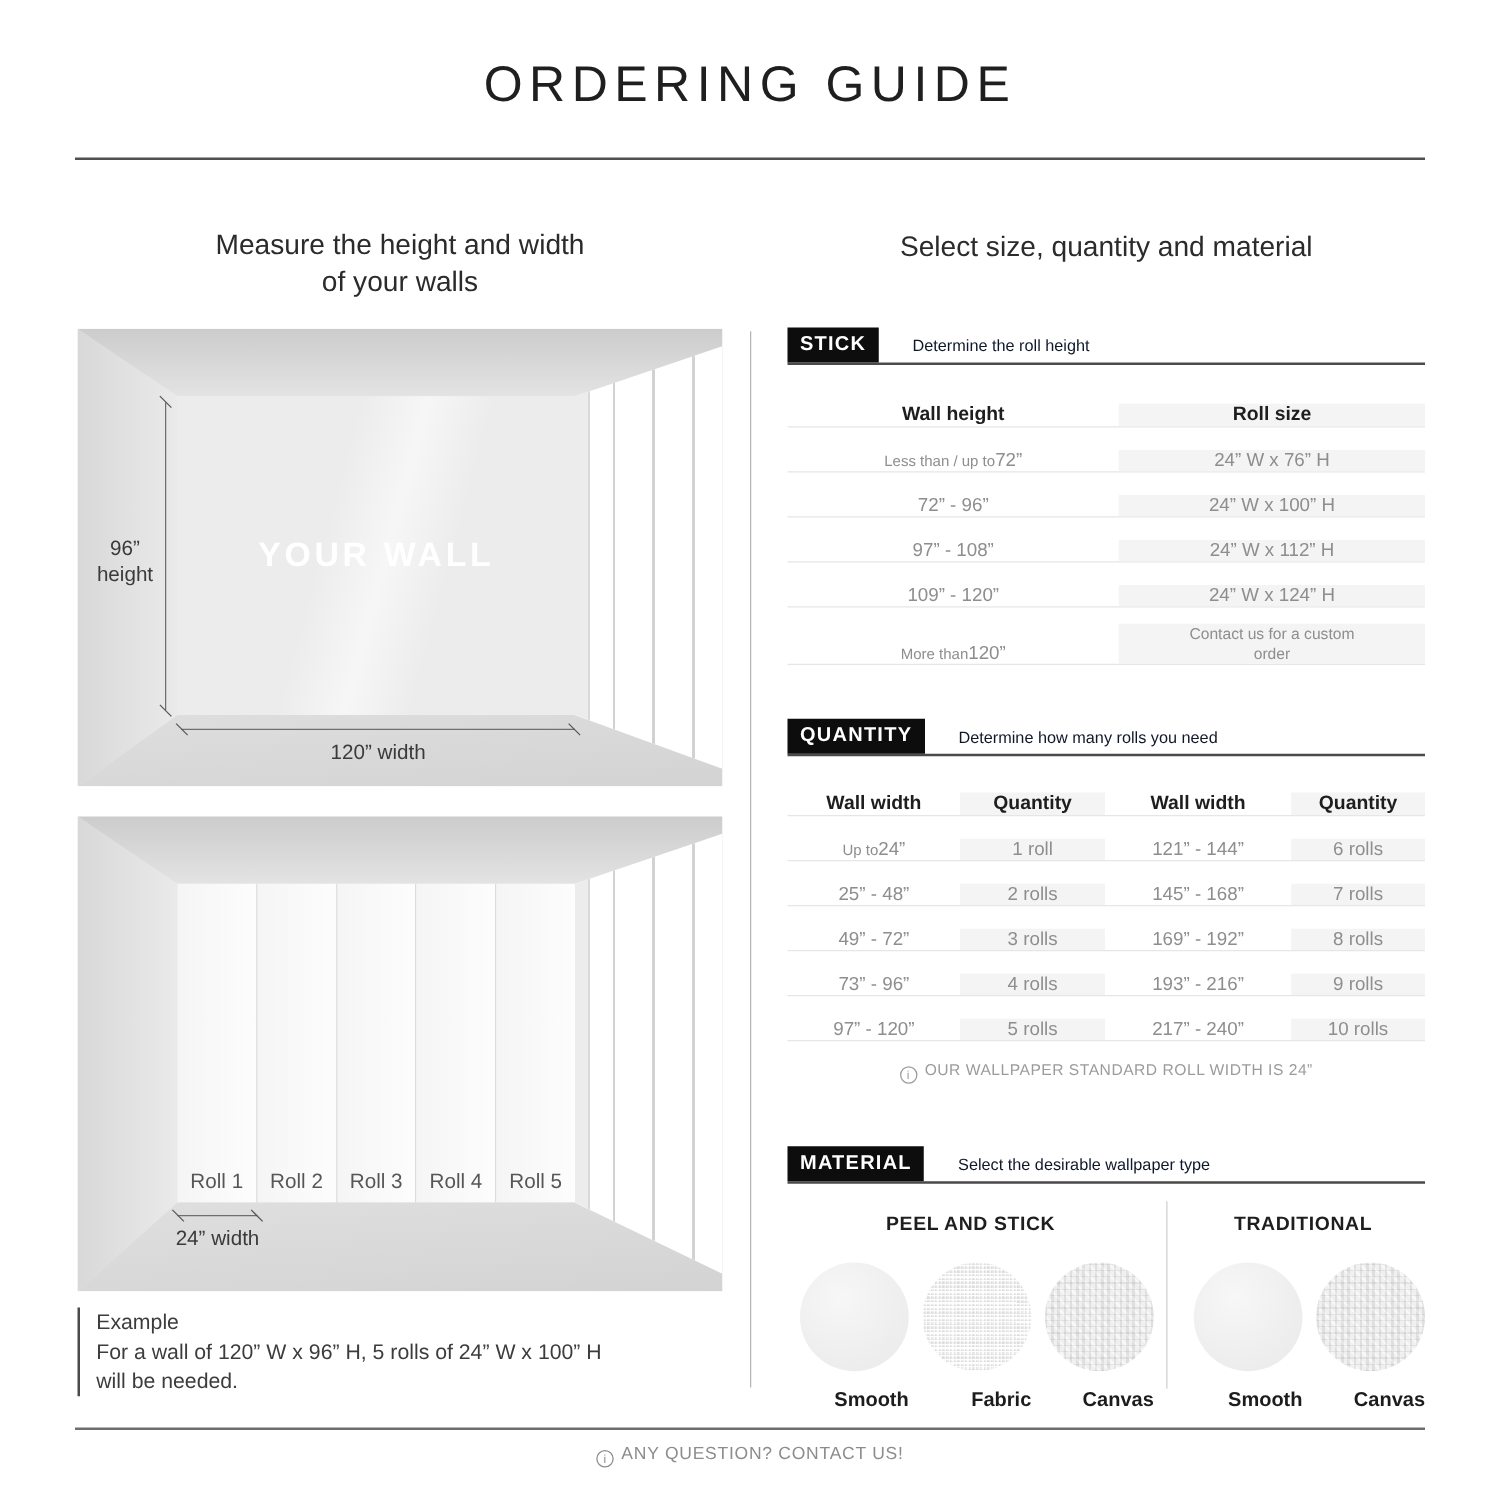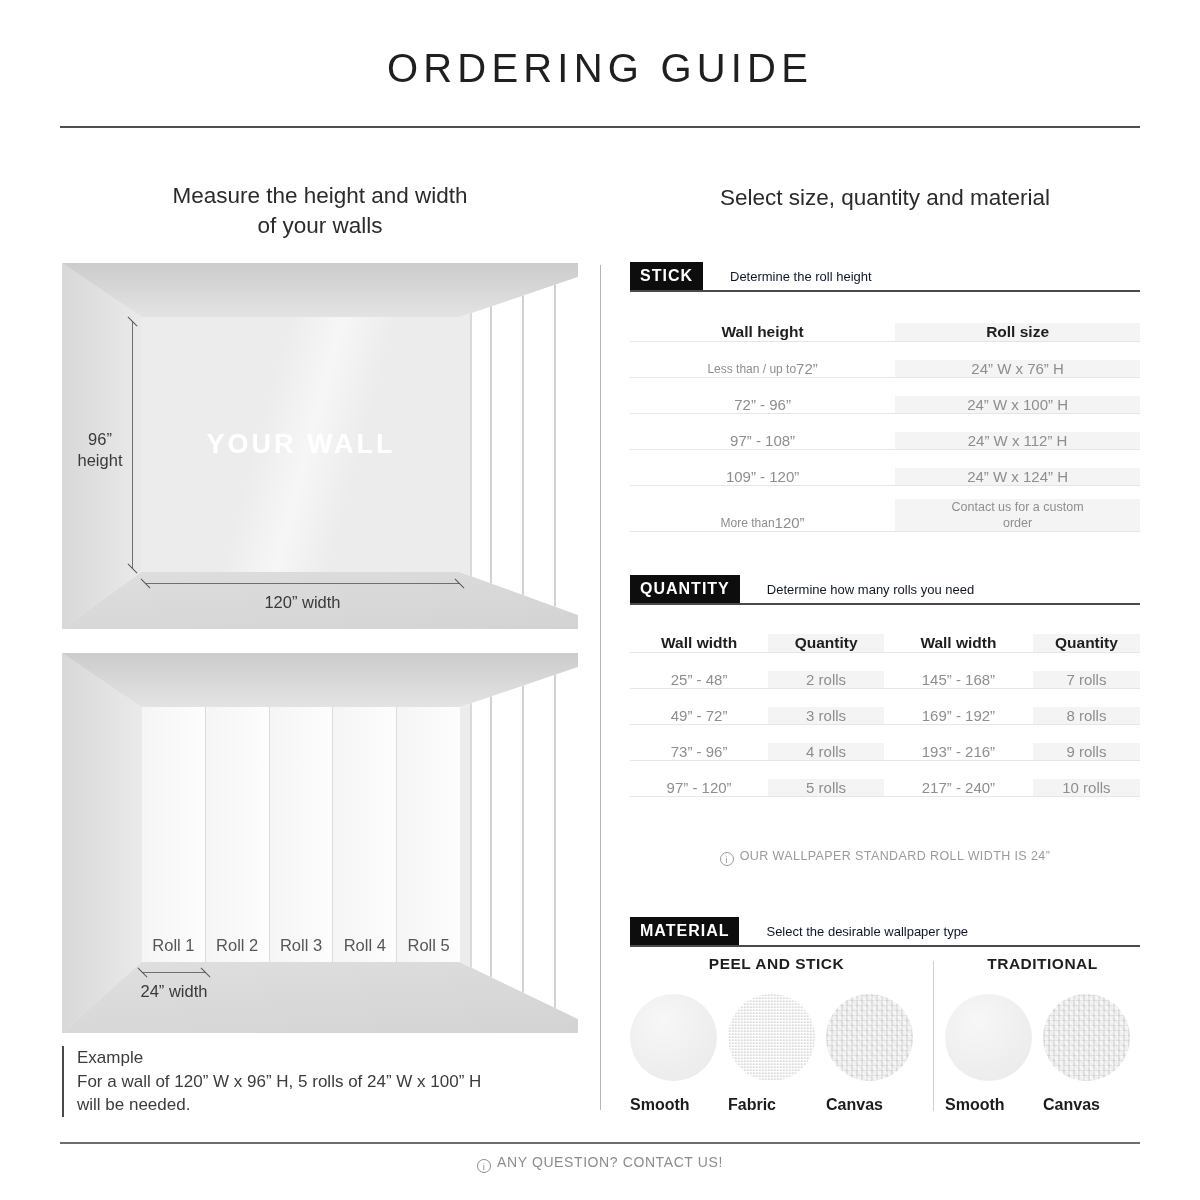--- a/index.html
+++ b/index.html
@@ -106,23 +106,23 @@
   .icircle { display:inline-flex; align-items:center; justify-content:center;
              width:14px; height:14px; border:1px solid currentColor; border-radius:50%;
              font-size:9.5px; margin-right:6px; vertical-align:-2.5px; }
   .icircle::before { content:"i"; }
 
   
   .material { position:absolute; left:630px; top:955px; width:510px; height:165px; }
   .mat-group { position:absolute; top:0; }
   #mat-g1 { left:0;   width:293px; }
   #mat-g2 { left:315px; width:195px; }
-  .mat-title { text-align:center; font-weight:700; font-size:15.5px; color:#1e1e1e; letter-spacing:0.5px; }
+  .mat-title { text-align:center; font-weight:700; font-size:15.5px; color:#1e1e1e; letter-spacing:0.5px;margin-top:16px; }
   .swatch-row { display:flex; justify-content:space-between; margin-top:21px; }
-  .sw { width:97px; display:flex; flex-direction:column; align-items:flex-start; }
+  .sw { width:97px; display:flex; flex-direction:column; align-items:flex-end; }
   .circle { width:87px; height:87px; border-radius:50%; }
   .sw-label { margin-top:15px; font-weight:700; font-size:16px; color:#1c1c1c; }
   .mat-divider { position:absolute; left:303px; top:6px; height:150px; width:1px; background:#cfcfcf; }
 
   .tex-smooth { background:radial-gradient(circle at 38% 32%, #f7f7f7 0%, #efefef 55%, #e9e9e9 100%); }
   .tex-fabric { background-color:#efefef;
       background-image:
         repeating-linear-gradient(0deg,  rgba(255,255,255,0.9) 0 1px, rgba(0,0,0,0.04) 1px 2px, rgba(0,0,0,0) 2px 3px),
         repeating-linear-gradient(90deg, rgba(255,255,255,0.9) 0 1px, rgba(0,0,0,0.04) 1px 2px, rgba(0,0,0,0) 2px 3px); }
   .tex-canvas { background-color:#f0f0f0;
@@ -275,20 +275,35 @@
 
   <div class="tbl" id="qty-table">
     <div class="trow thead">
       <div class="cell q-c1">Wall width</div>
       <div class="cell q-c2 gray">Quantity</div>
       <div class="cell q-c3">Wall width</div>
       <div class="cell q-c4 gray">Quantity</div>
     </div>
     <div class="trow">
       <div class="cell q-c1">
+          <span class="sm">Up to </span>
+          <span>24”</span>
+        </div>
+      <div class="cell q-c2 gray">
+          <span>1 roll</span>
+        </div>
+      <div class="cell q-c3">
+          <span>121” - 144”</span>
+        </div>
+      <div class="cell q-c4 gray">
+          <span>6 rolls</span>
+        </div>
+    </div>
+    <div class="trow">
+      <div class="cell q-c1">
           <span class="sm"></span>
           <span>25” - 48”</span>
         </div>
       <div class="cell q-c2 gray">
           <span>2 rolls</span>
         </div>
       <div class="cell q-c3">
           <span>145” - 168”</span>
         </div>
       <div class="cell q-c4 gray">

